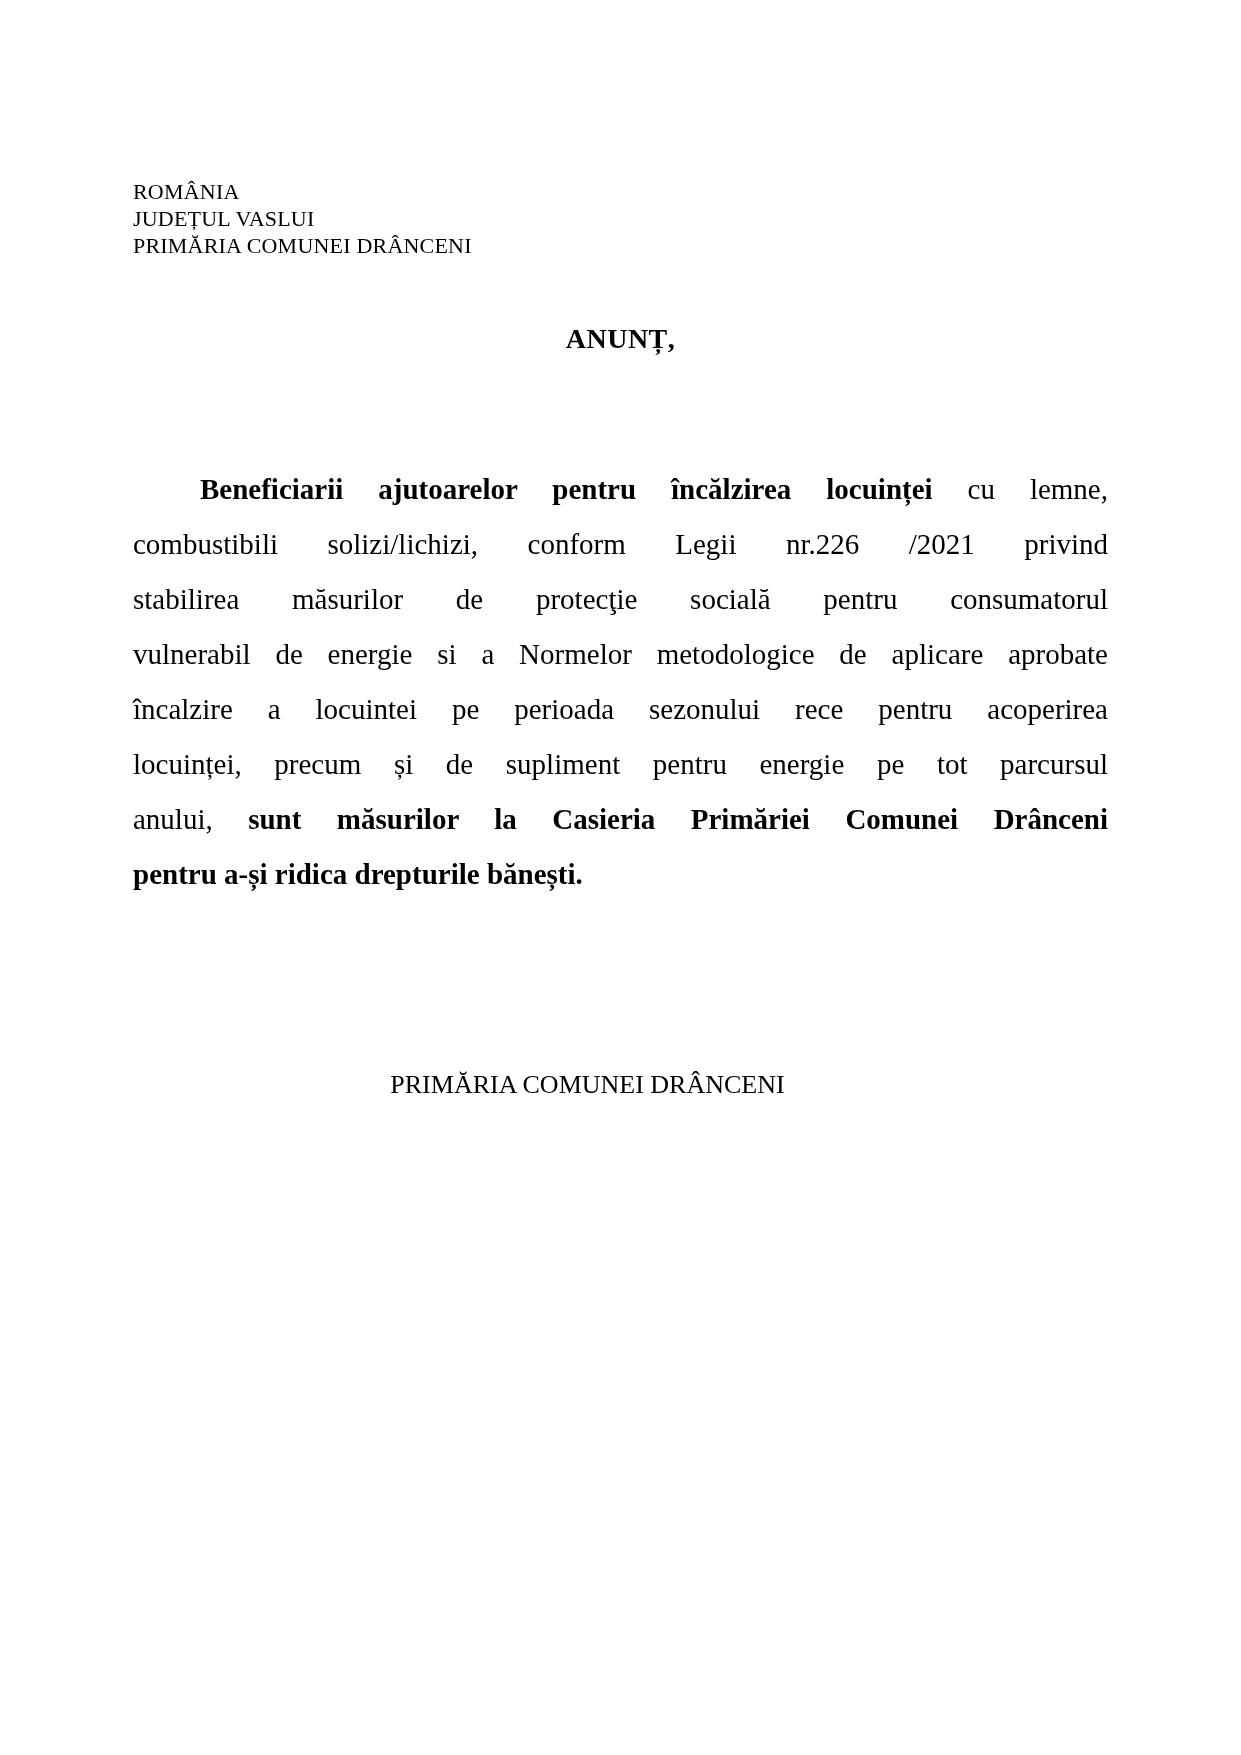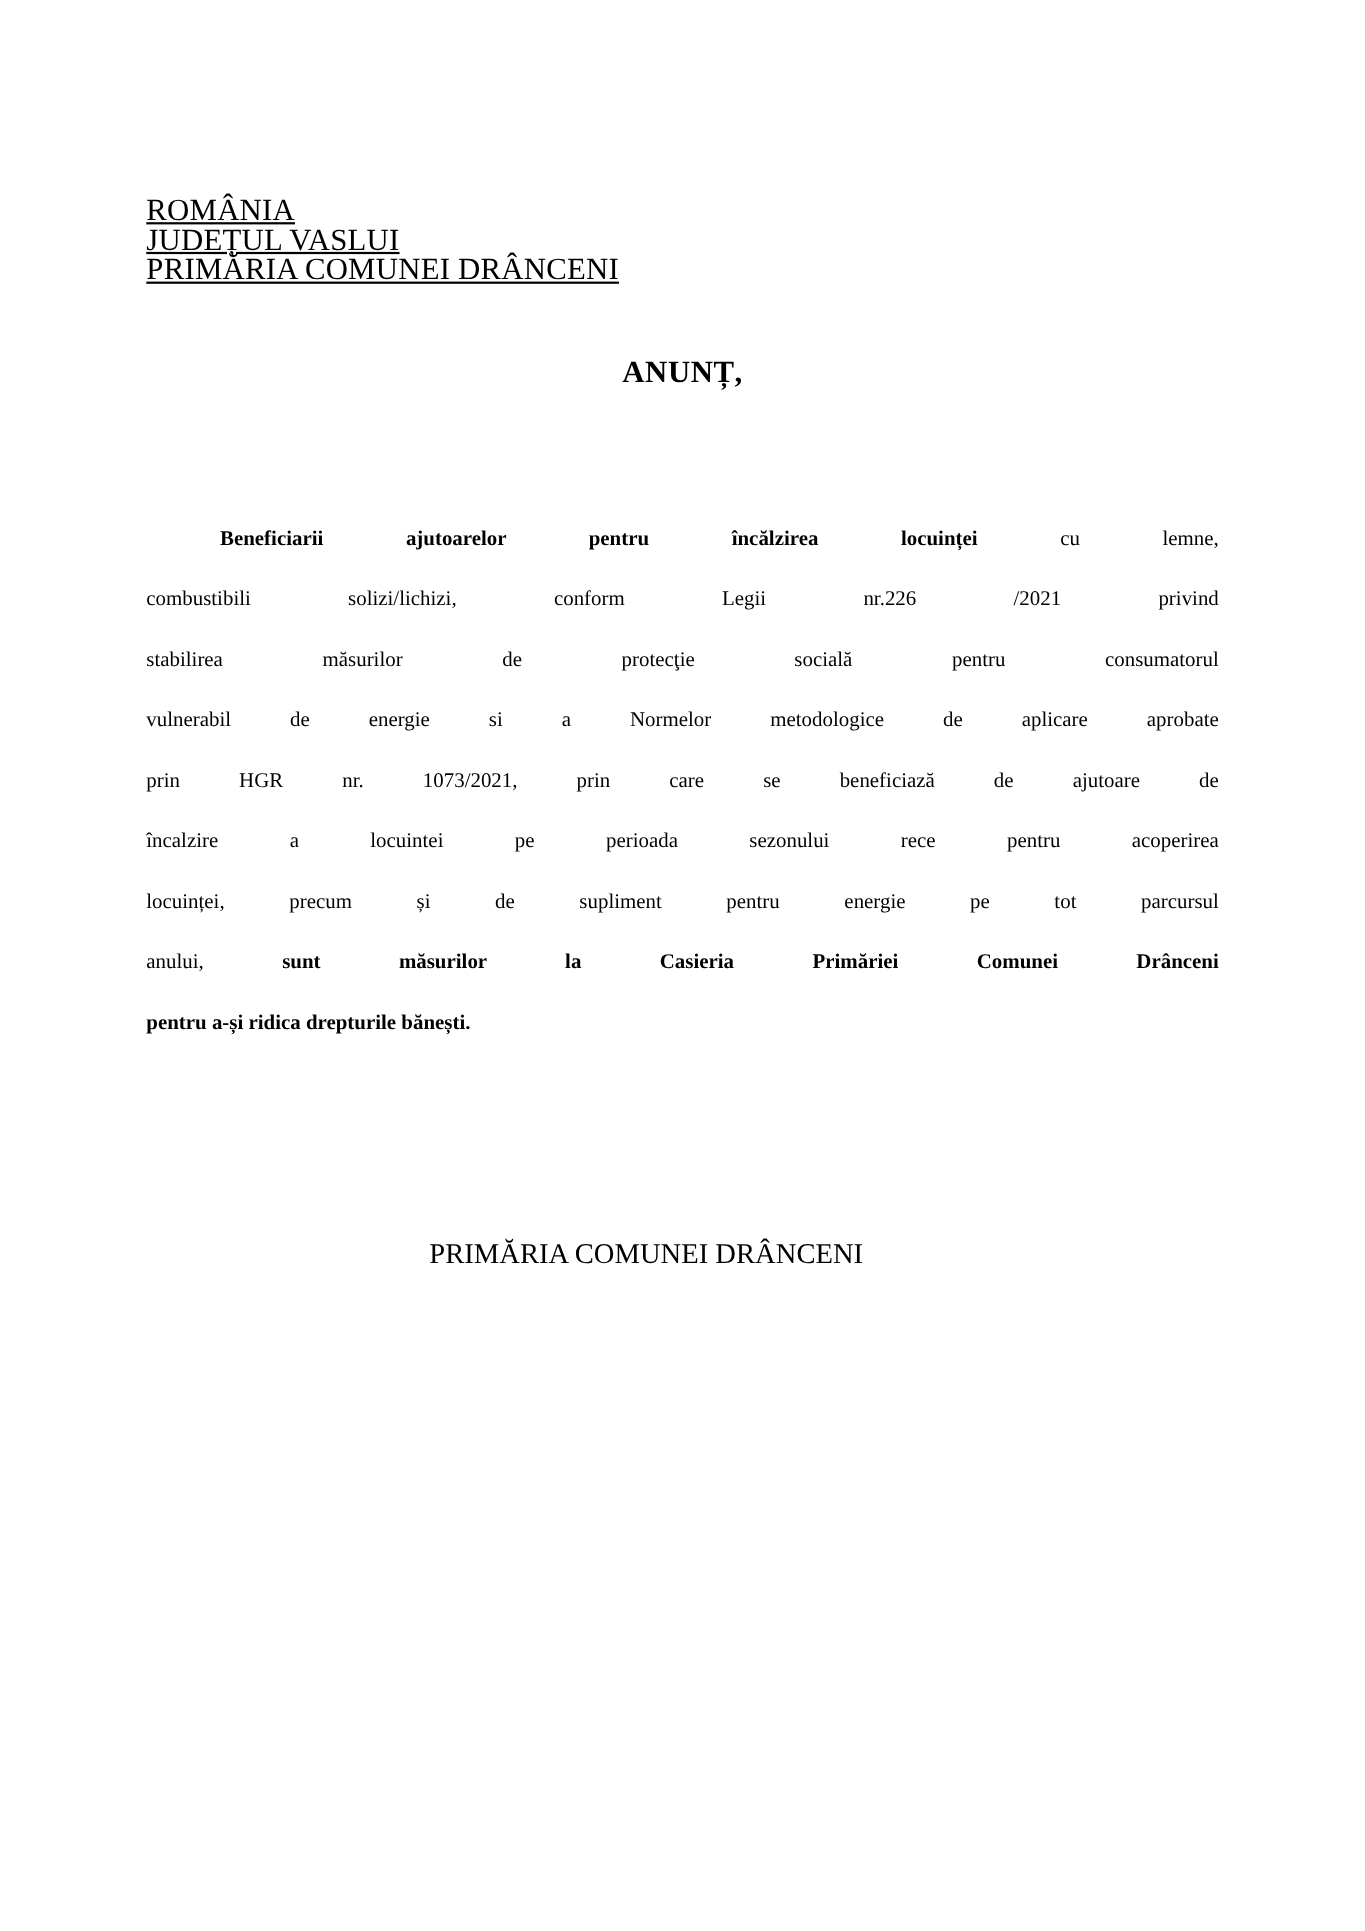--- a/index.html
+++ b/index.html
@@ -12,36 +12,35 @@
     width: 1241px;
     height: 1755px;
     background: #ffffff;
     color: #000000;
     font-family: "Liberation Serif", "DejaVu Serif", serif;
     box-sizing: border-box;
     padding: 178px 133px 0 133px;
     overflow: hidden;
   }
   .letterhead {
-    font-size: 28px;
+    font-size: 22px;
     line-height: 27px;
     letter-spacing: 0.2px;
-    text-decoration: underline;
   }
   .doc-title {
     margin: 56px 0 0 0;
     font-size: 28px;
     font-weight: bold;
     text-align: center;
     line-height: 48px;
     letter-spacing: 0.5px;
   }
   .doc-body {
     margin-top: 99px;
-    font-size: 19px;
+    font-size: 29px;
   }
   .line {
     line-height: 55px;
     text-align: justify;
     -moz-text-align-last: justify;
     text-align-last: justify;
     white-space: normal;
   }
   .line.indent {
     text-indent: 67px;
@@ -72,21 +71,20 @@
       <div>PRIMĂRIA COMUNEI DRÂNCENI</div>
     </div>
 
   <h1 class="doc-title">ANUNȚ,</h1>
 
   <div class="doc-body">
       <div class="line indent"><span class="bold">Beneficiarii ajutoarelor pentru încălzirea locuinței</span><span> cu lemne,</span></div>
       <div class="line"><span>combustibili solizi/lichizi, conform Legii nr.226 /2021 privind</span></div>
       <div class="line"><span>stabilirea măsurilor de protecţie socială pentru consumatorul</span></div>
       <div class="line"><span>vulnerabil de energie si a Normelor metodologice de aplicare aprobate</span></div>
-      <div class="line"><span>prin HGR nr. 1073/2021, prin care se beneficiază de ajutoare de</span></div>
       <div class="line"><span>încalzire a locuintei pe perioada sezonului rece pentru acoperirea</span></div>
       <div class="line"><span>locuinței, precum și de supliment pentru energie pe tot parcursul</span></div>
       <div class="line"><span>anului, </span><span class="bold">sunt măsurilor la Casieria Primăriei Comunei Drânceni</span></div>
       <div class="line last"><span class="bold">pentru a-și ridica drepturile bănești.</span></div>
     </div>
 
   <div class="doc-footer">PRIMĂRIA COMUNEI DRÂNCENI</div>
 
 </div>
 

